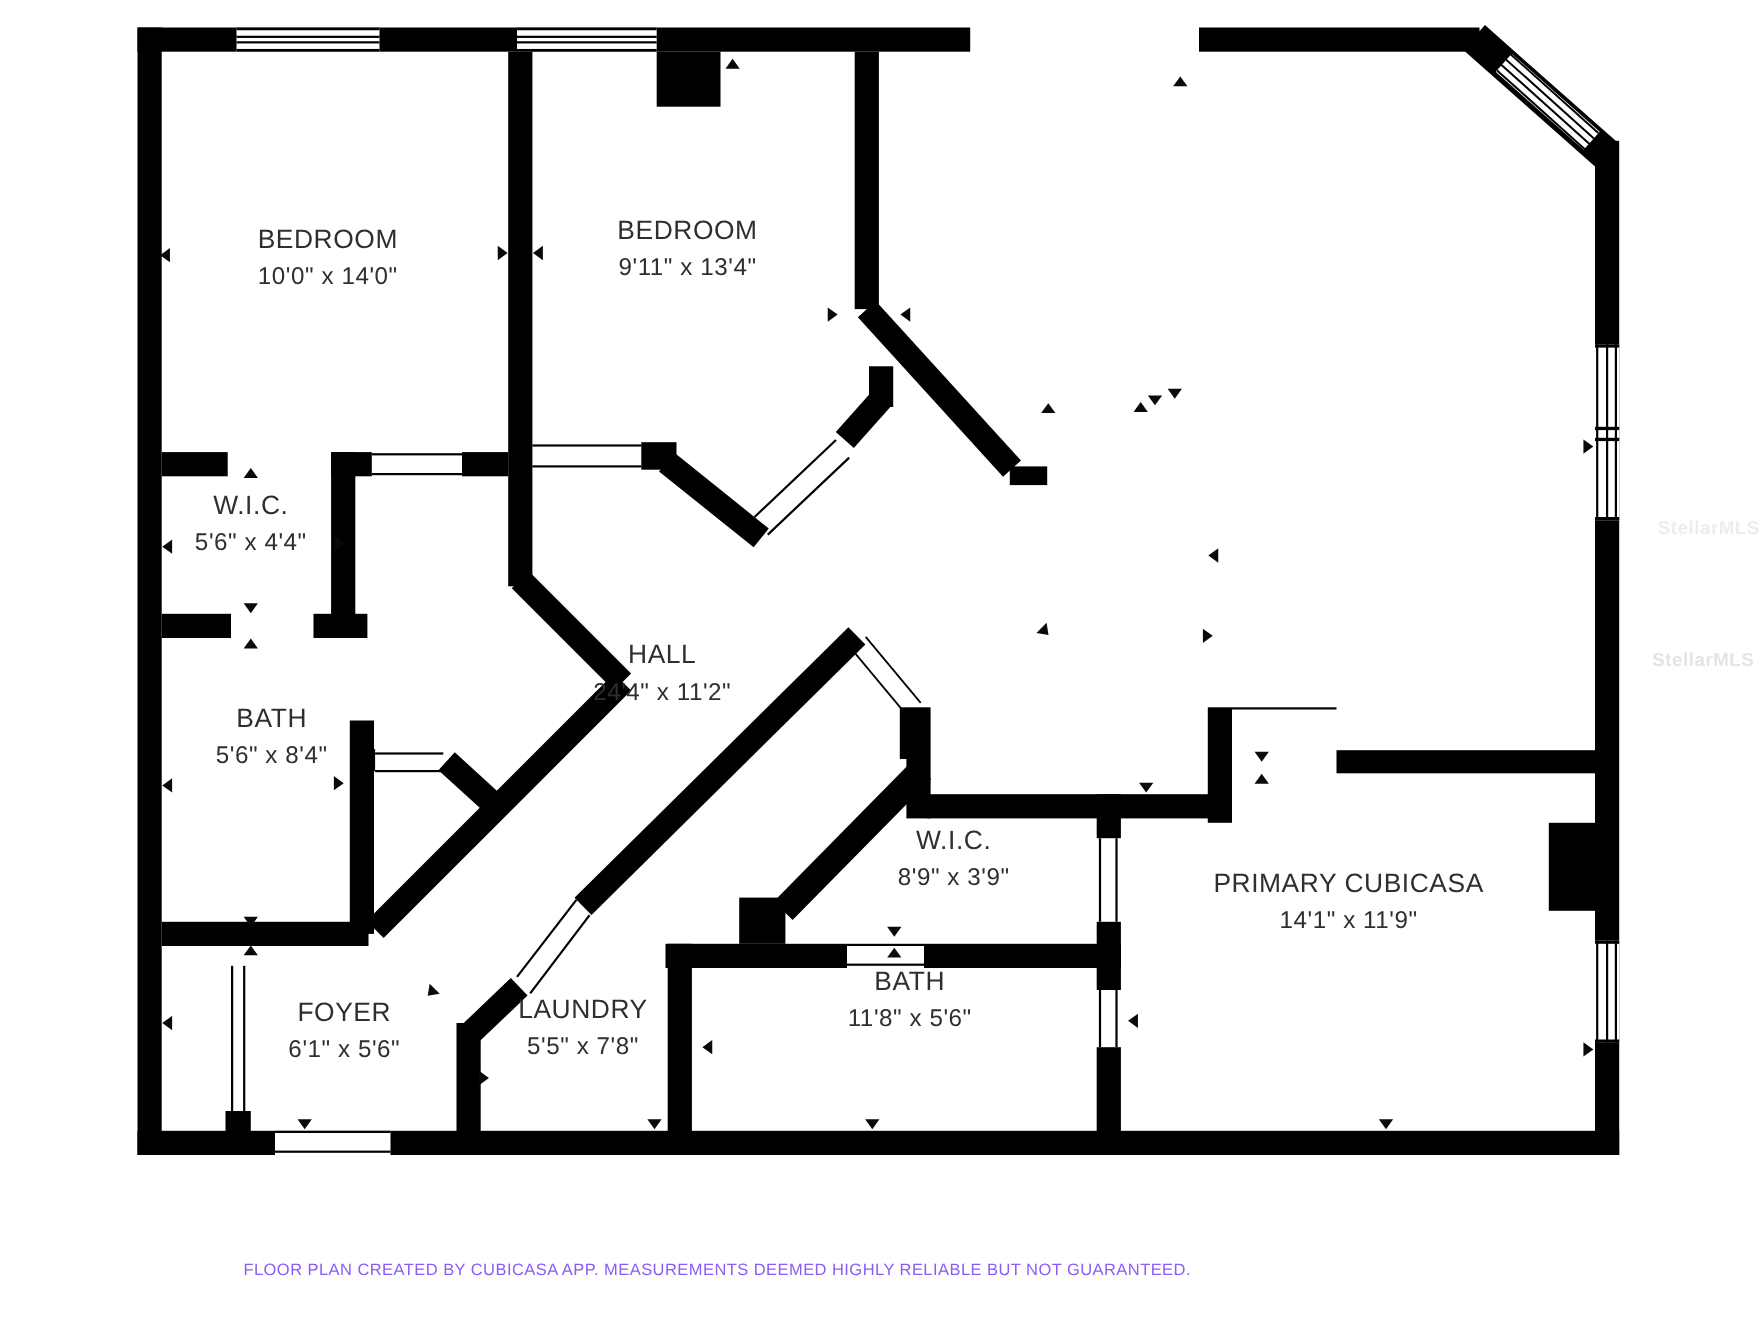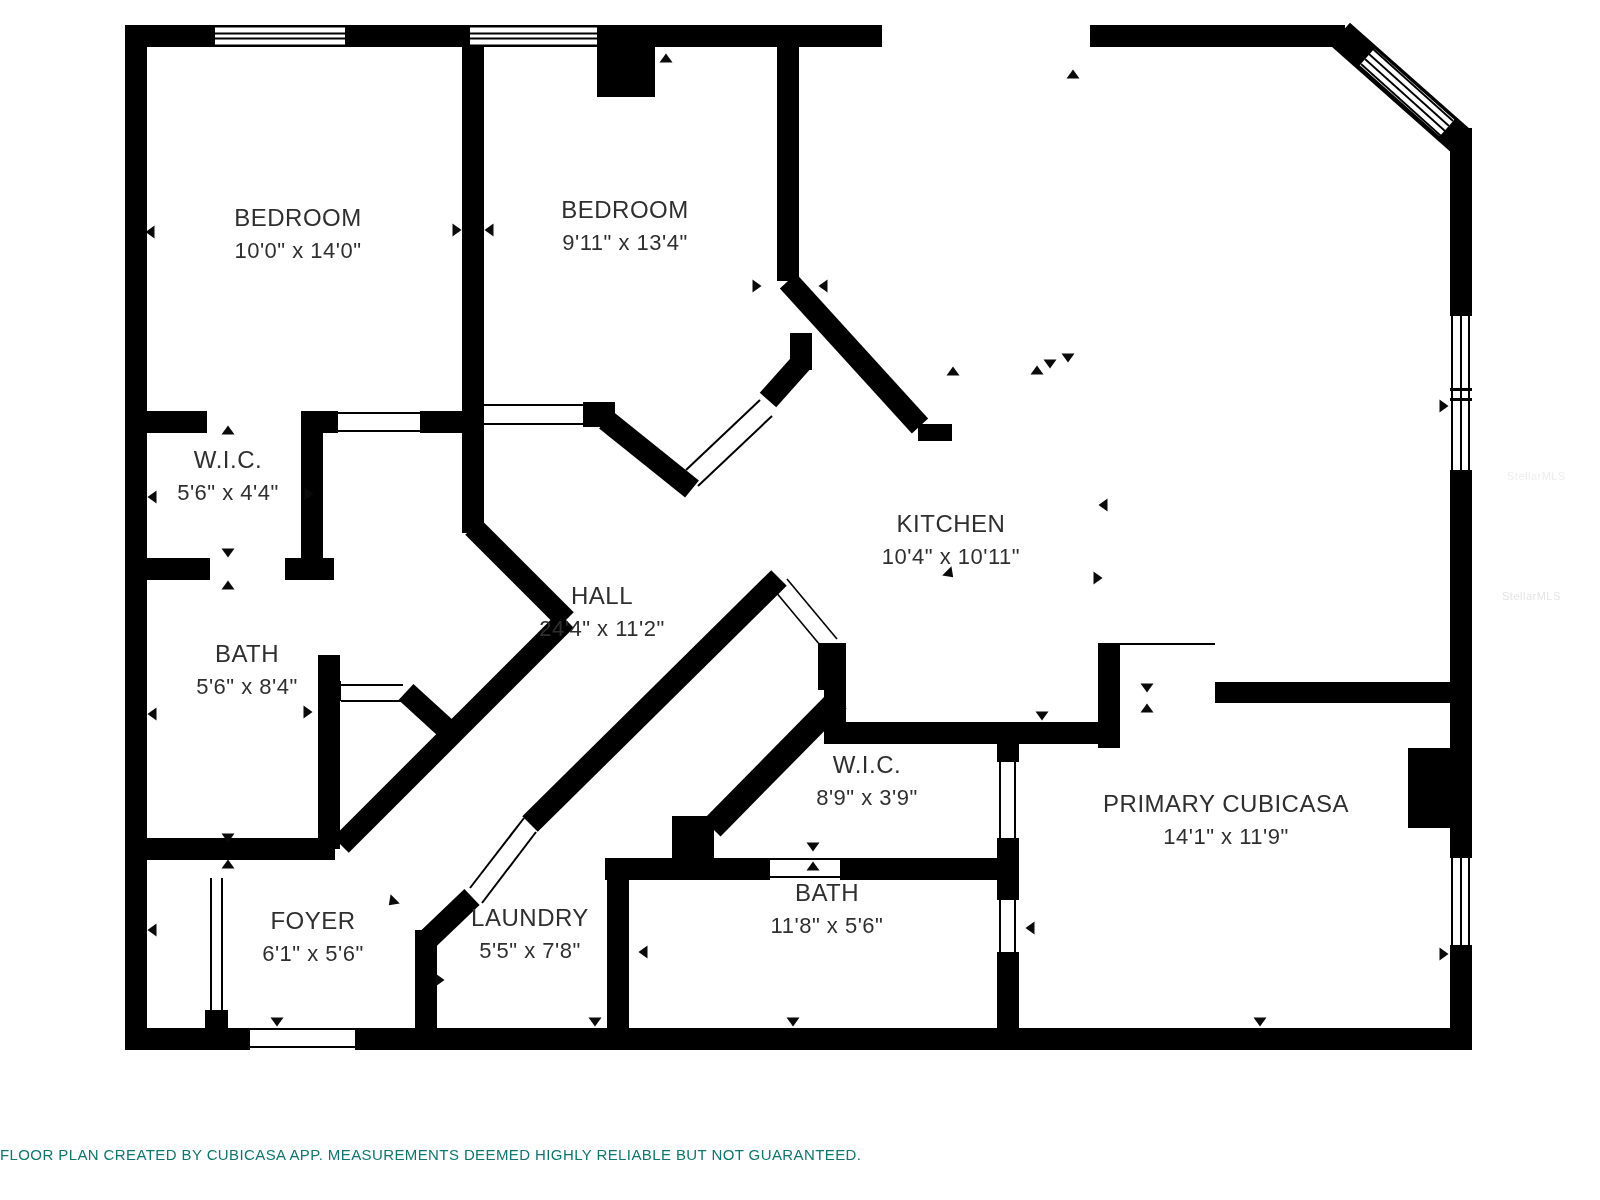--- a/index.html
+++ b/index.html
@@ -19,30 +19,30 @@
     color:#2f2f2f;
     white-space:nowrap;
     z-index:5;
   }
   .room-name{font-size:24px;line-height:33px;letter-spacing:0.5px;}
   .room-dims{font-size:22px;line-height:33px;letter-spacing:0.5px;}
   .footer-note{
     position:absolute;
     left:0;right:0;
     top:1146px;
-    text-align:left;
+    text-align:center;
     font-size:15px;
     letter-spacing:0.4px;
-    color:#0f766e;
+    color:#8b5cf6;
     z-index:6;
   }
   .watermark{
     position:absolute;
-    font-size:11px;
-    font-weight:normal;
+    font-size:17px;
+    font-weight:bold;
     letter-spacing:0.5px;
     color:#e4e4e4;
     z-index:4;
     white-space:nowrap;
     text-align:center;
   }
   .watermark.faint{color:#ededed;}
 </style>
 </head>
 <body>
@@ -264,24 +264,20 @@
     <div class="room-dims">10'0" x 14'0"</div>
   </div>
   <div class="room-label" style="left:625px;top:226px">
     <div class="room-name">BEDROOM</div>
     <div class="room-dims">9'11" x 13'4"</div>
   </div>
   <div class="room-label" style="left:228px;top:476px">
     <div class="room-name">W.I.C.</div>
     <div class="room-dims">5'6" x 4'4"</div>
   </div>
-  <div class="room-label" style="left:951px;top:540px">
-    <div class="room-name">KITCHEN</div>
-    <div class="room-dims">10'4" x 10'11"</div>
-  </div>
   <div class="room-label" style="left:602px;top:612px">
     <div class="room-name">HALL</div>
     <div class="room-dims">24'4" x 11'2"</div>
   </div>
   <div class="room-label" style="left:247px;top:670px">
     <div class="room-name">BATH</div>
     <div class="room-dims">5'6" x 8'4"</div>
   </div>
   <div class="room-label" style="left:867px;top:781px">
     <div class="room-name">W.I.C.</div>

